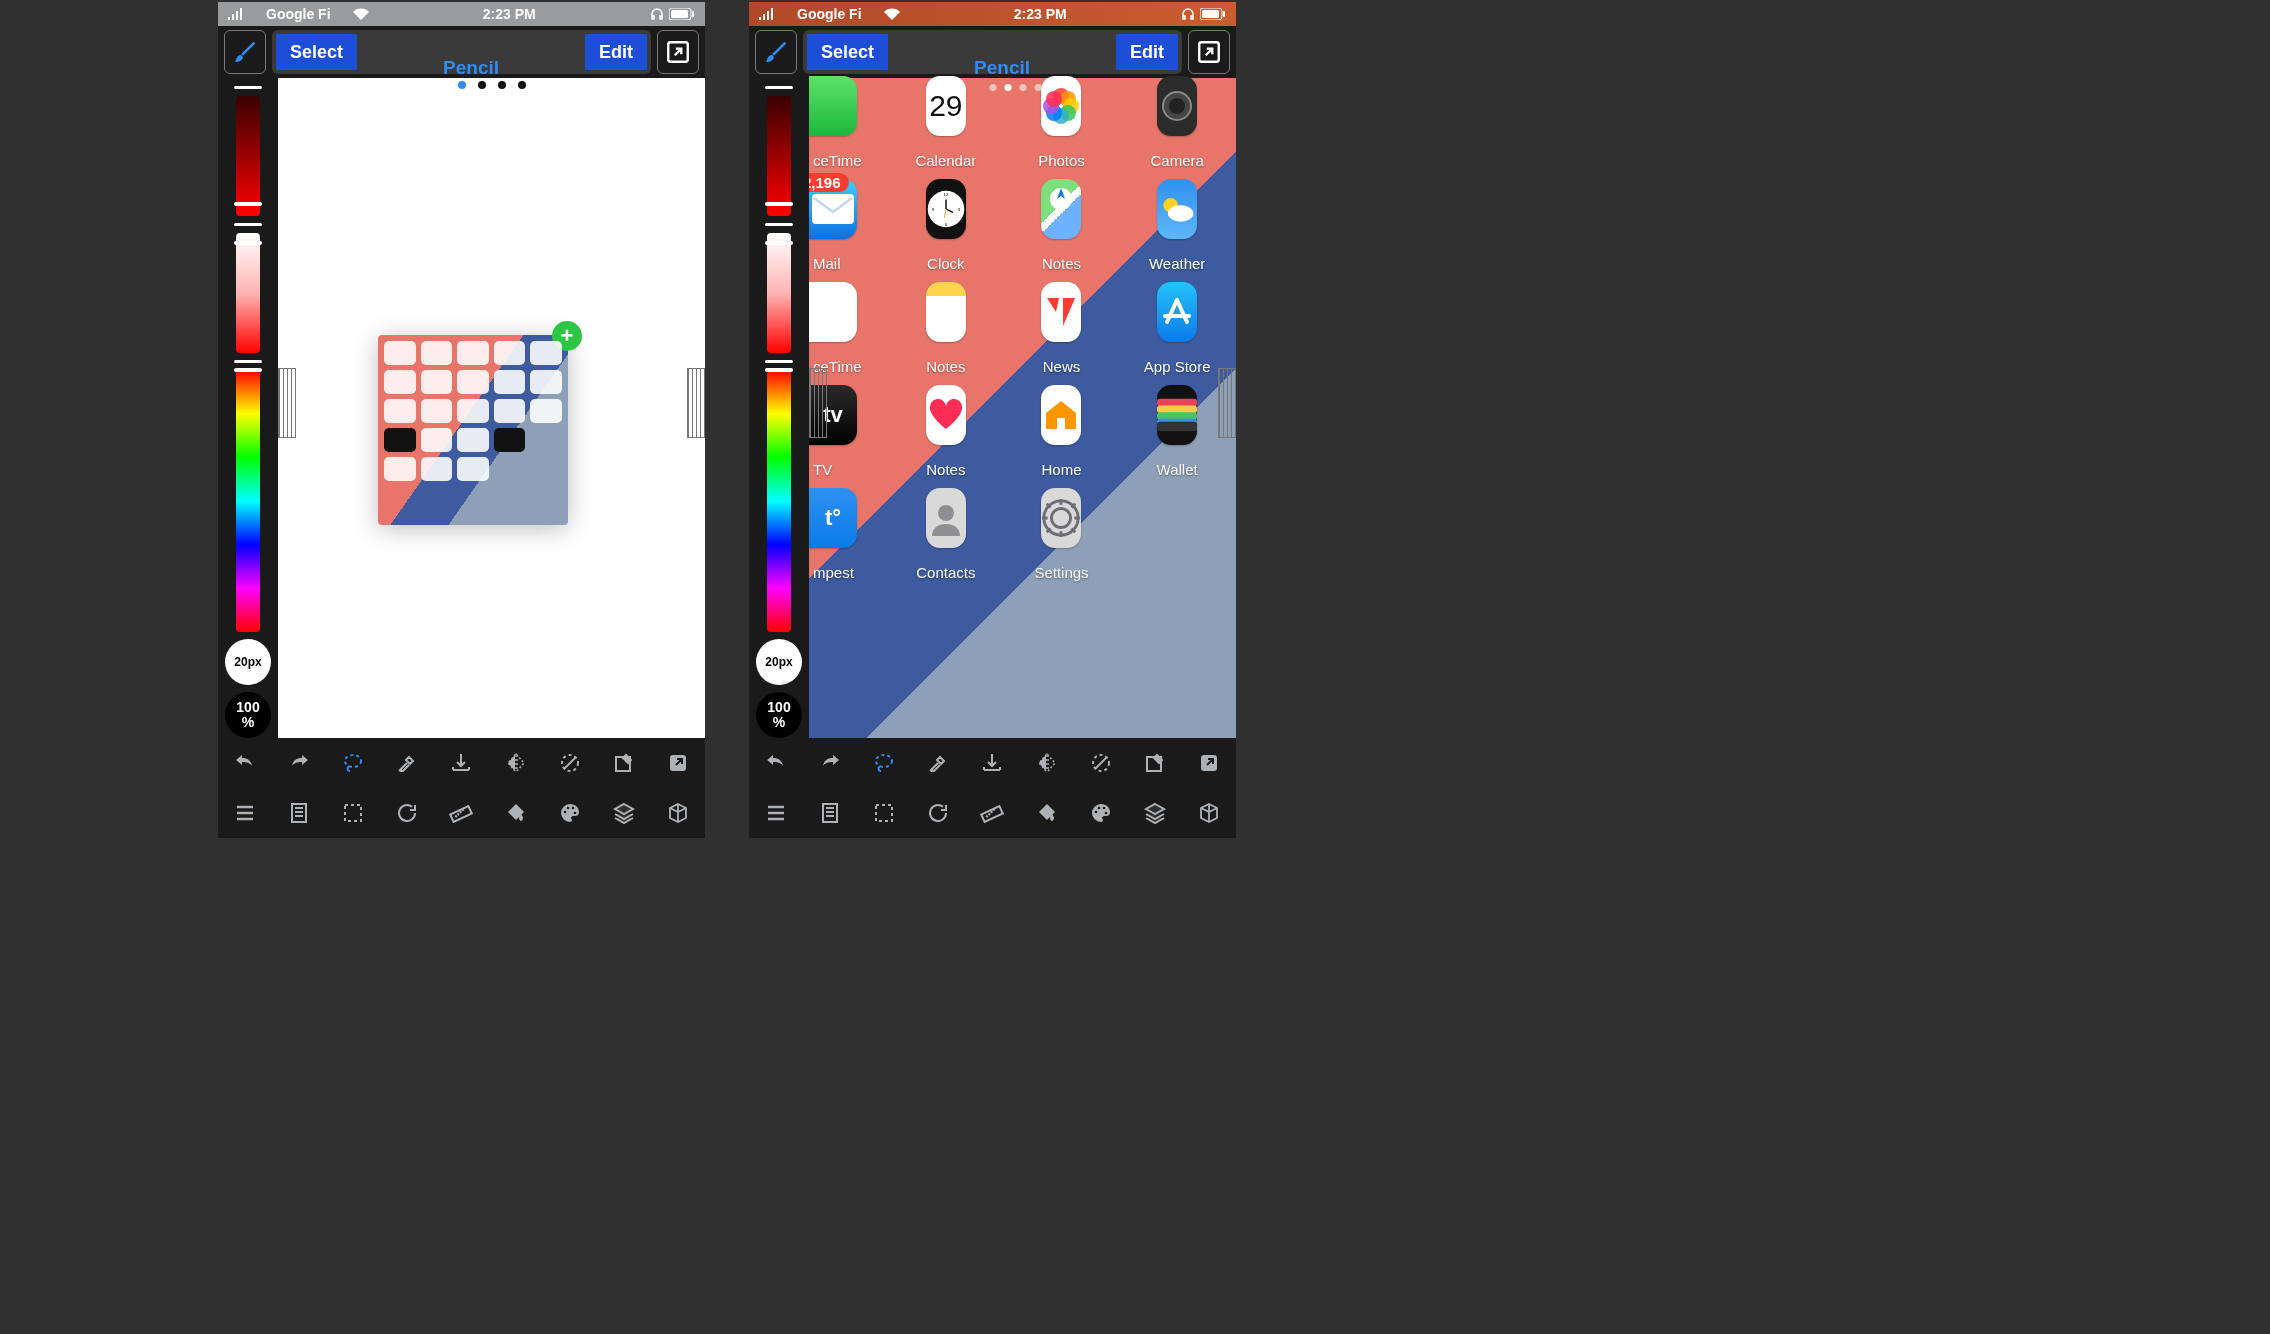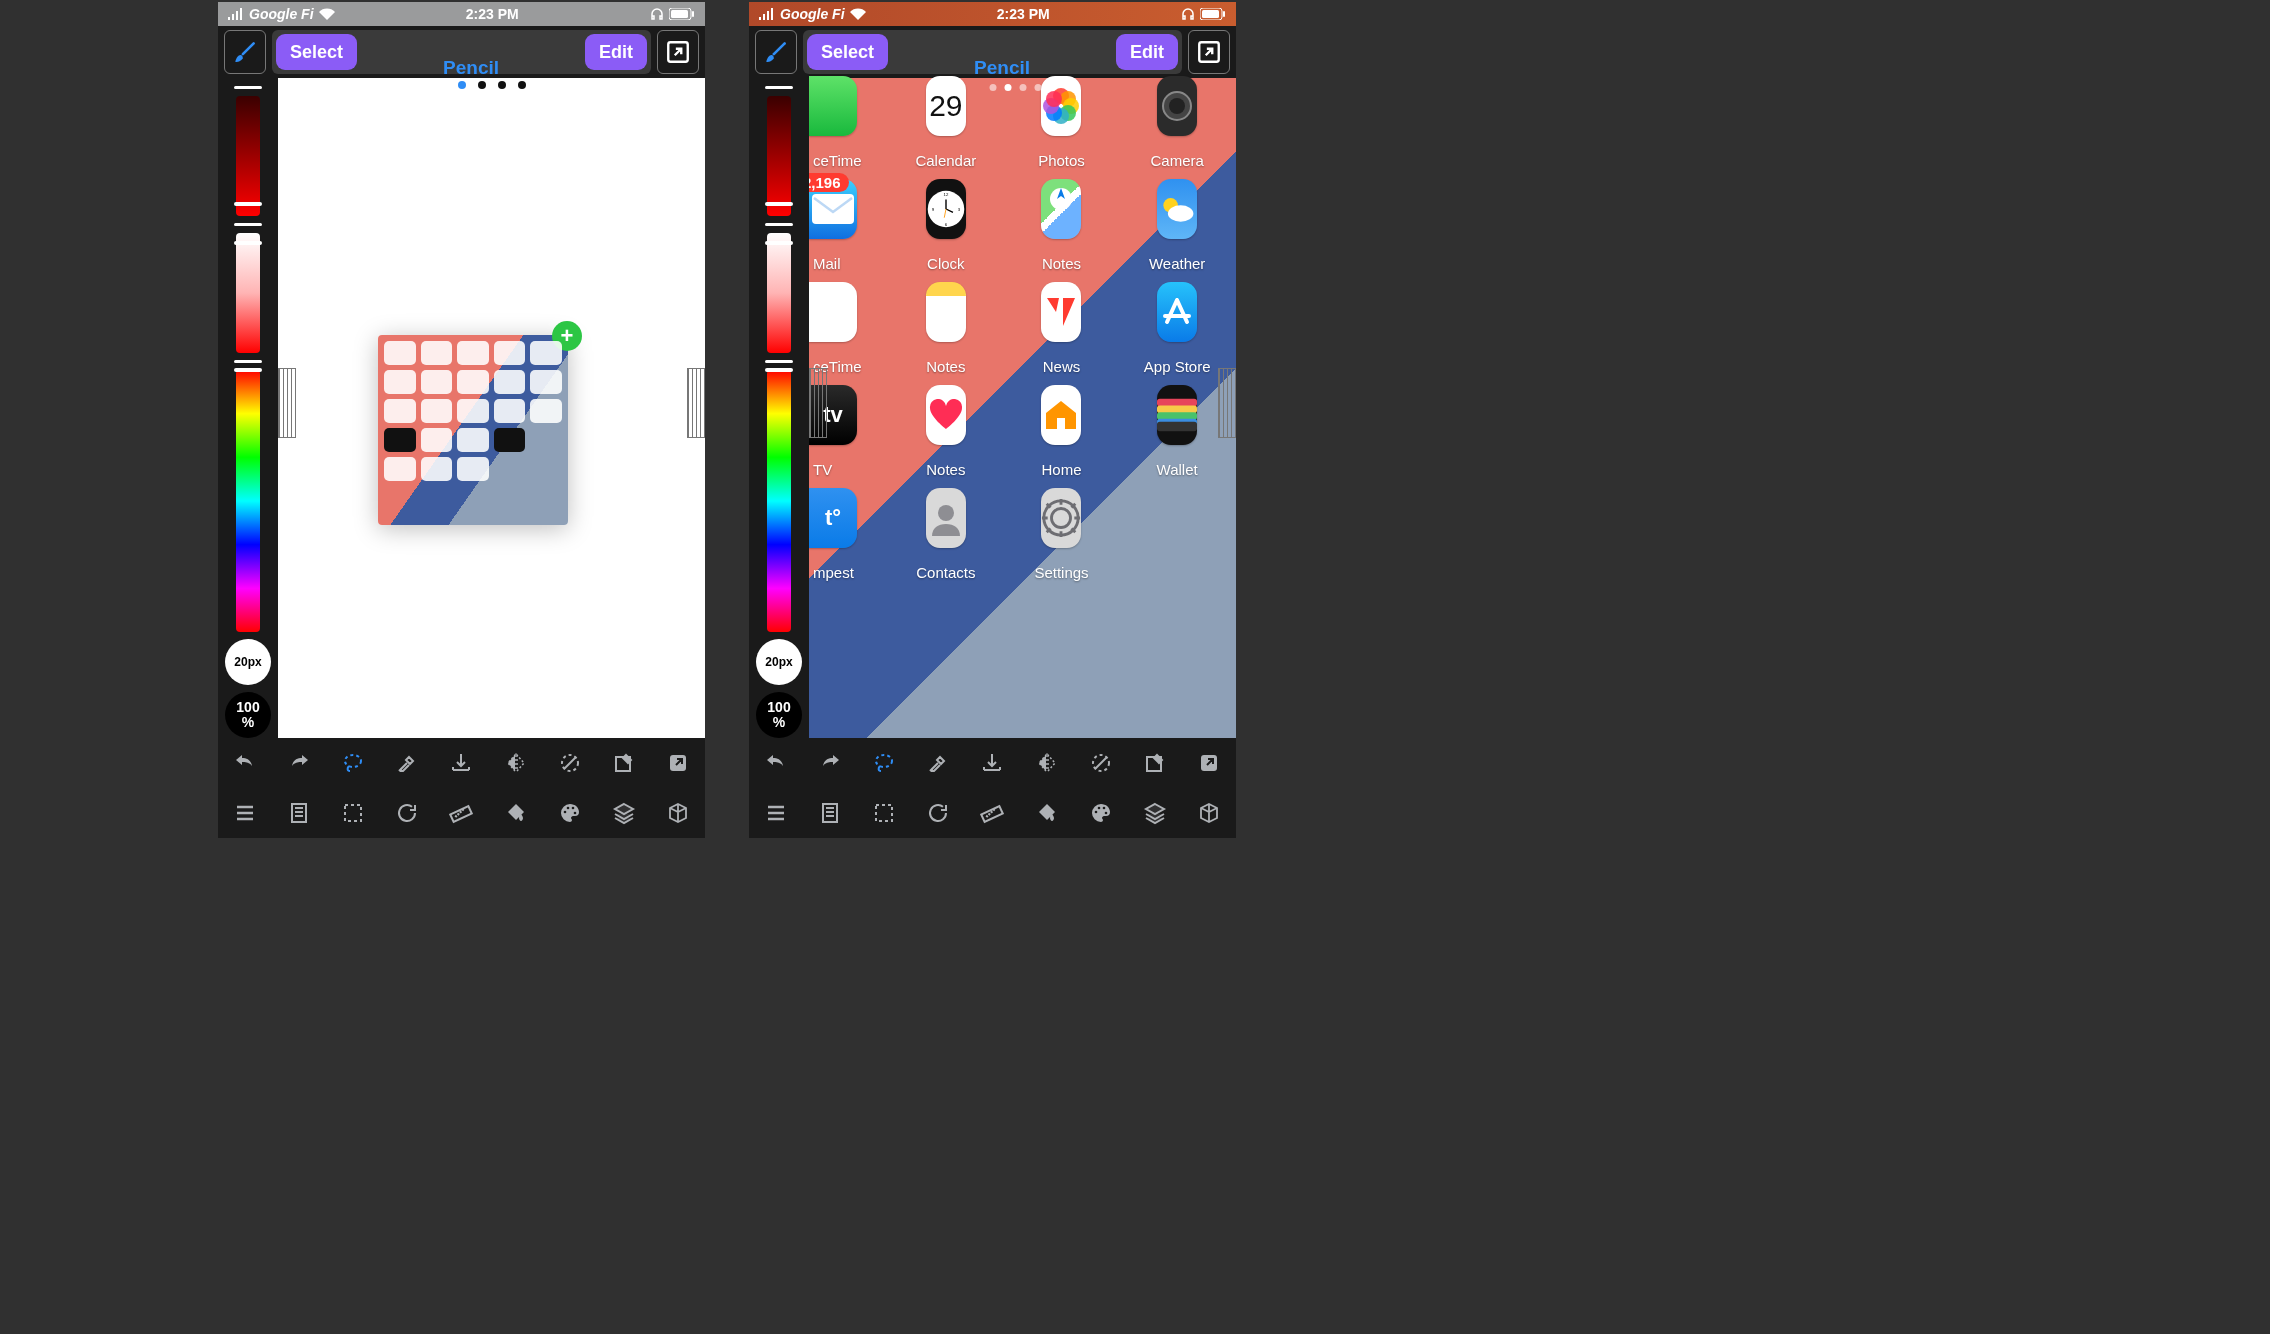--- a/index.html
+++ b/index.html
@@ -1,29 +1,29 @@
 <!DOCTYPE html>
 <html><head>
 <meta charset="utf-8">
 <style>
   *{box-sizing:border-box;margin:0;padding:0;font-family:-apple-system,BlinkMacSystemFont,"Helvetica Neue",Arial,sans-serif;}
   body{background:#303030;width:2270px;height:1334px;position:relative;}
   .phones{position:absolute;left:218px;top:2px;display:flex;gap:44px;}
   .phone{width:487px;height:836px;background:#1a1a1a;position:relative;overflow:hidden;}
 
   .status-bar{height:24px;background:#9a9b9c;display:flex;align-items:center;justify-content:space-between;padding:0 10px;color:#fff;font-size:14px;font-weight:600;}
-  .status-left{display:flex;align-items:center;gap:5px;font-style:italic;}
+  .status-left{display:flex;align-items:center;gap:22px;}
   .status-right{display:flex;align-items:center;gap:5px;}
   .sig-icon,.wifi-icon,.head-icon,.batt-icon{display:inline-flex;}
   .phone.var2 .status-bar{background:linear-gradient(90deg,#b14929 0%,#c95d2f 100%);}
 
   .toolbar{height:52px;background:#1a1a1a;display:flex;align-items:center;padding:0 6px;gap:6px;}
   .brush-btn{width:42px;height:44px;border:1px solid #777;border-radius:6px;display:flex;align-items:center;justify-content:center;}
   .mid-bar{flex:1;height:44px;background:#3a3a3a;border-radius:6px;display:flex;align-items:center;padding:0 4px;gap:4px;}
-  .mid-btn{height:36px;background:#8b5cf6;border-radius:9px;color:#fff;font-size:18px;font-weight:600;display:flex;align-items:center;padding:0 14px;}
+  .mid-btn{height:36px;background:#1d4ed8;border-radius:1px;color:#fff;font-size:18px;font-weight:600;display:flex;align-items:center;padding:0 14px;}
   .mid-title{flex:1;text-align:center;color:#2f8df5;font-size:19px;font-weight:600;margin-top:32px;}
   .fs-btn{width:42px;height:44px;border:1px solid #777;border-radius:6px;display:flex;align-items:center;justify-content:center;}
 
   .workspace{position:relative;height:660px;display:flex;}
   .left-rail{width:60px;background:#1a1a1a;display:flex;flex-direction:column;align-items:center;padding-top:8px;gap:7px;position:relative;z-index:3;}
   .minibar{width:28px;height:3px;background:#fff;border-radius:2px;}
   .slider{width:24px;border-radius:4px;position:relative;}
   .s-red{height:120px;background:linear-gradient(#3a0000,#ff0000);}
   .s-red::after{content:"";position:absolute;width:28px;height:4px;background:#fff;bottom:10px;left:-2px;border-radius:2px;}
   .s-pink{height:120px;background:linear-gradient(#ffffff,#ffb4b4,#ff0000);}

